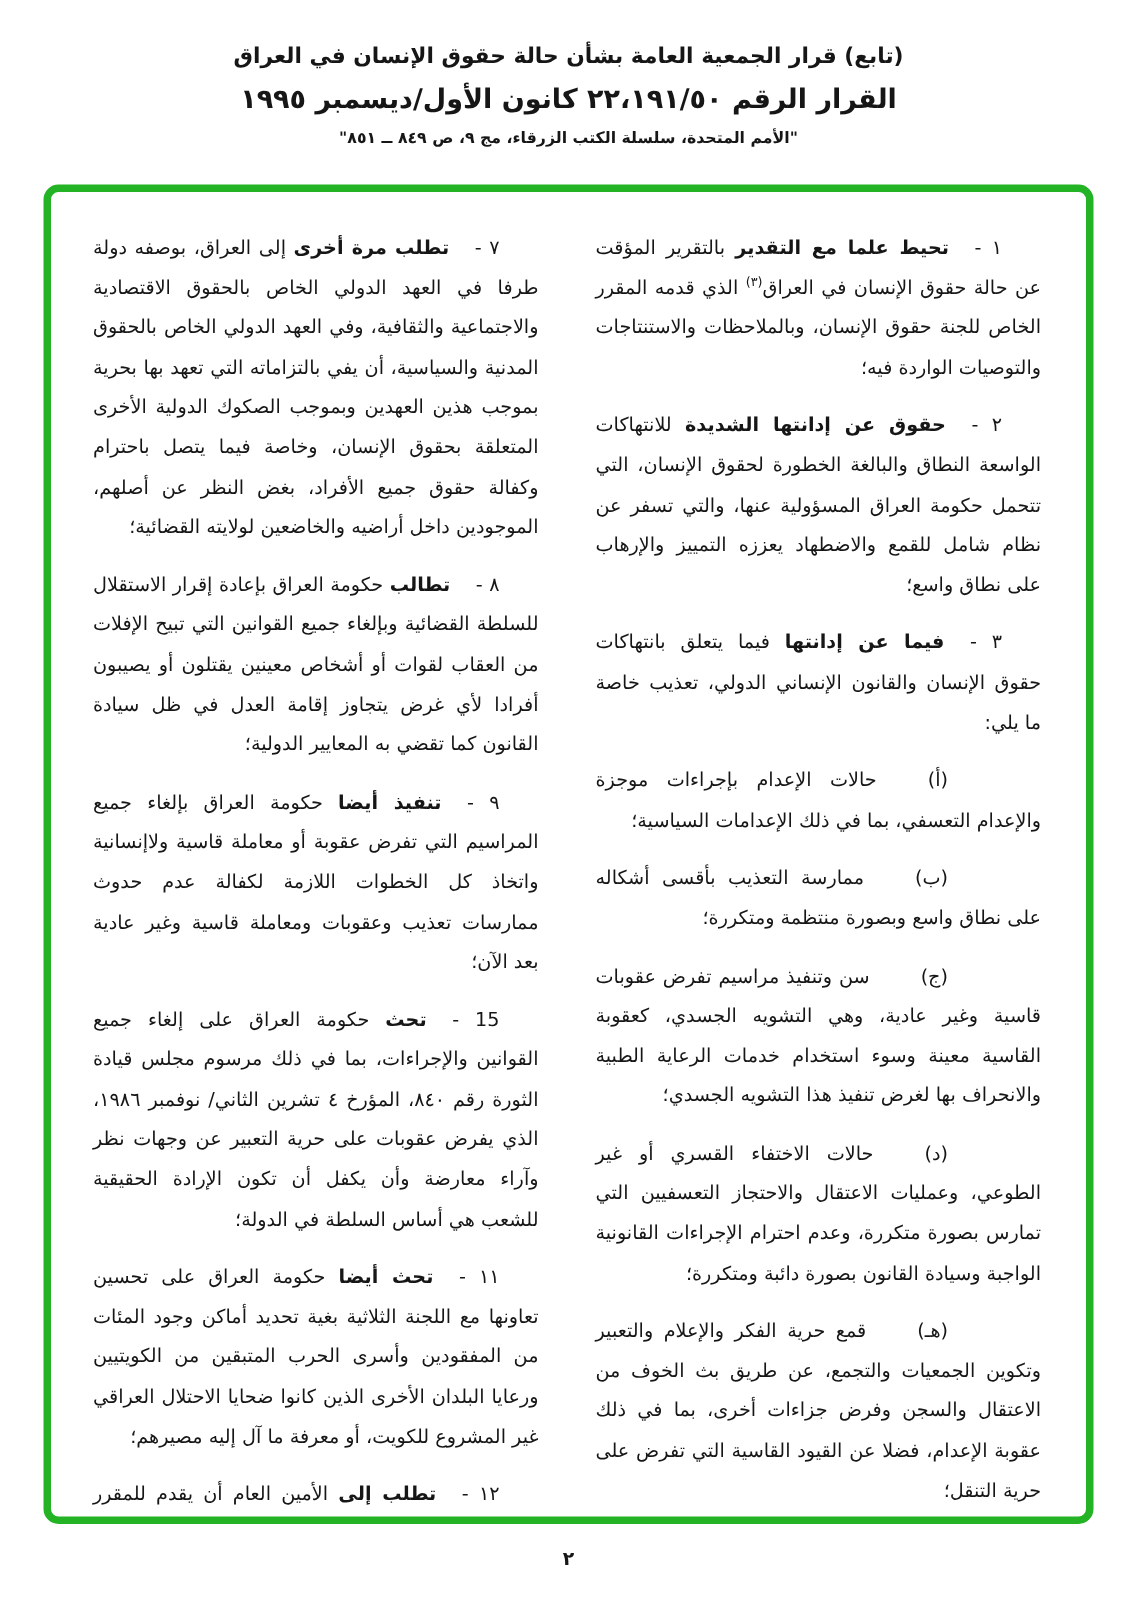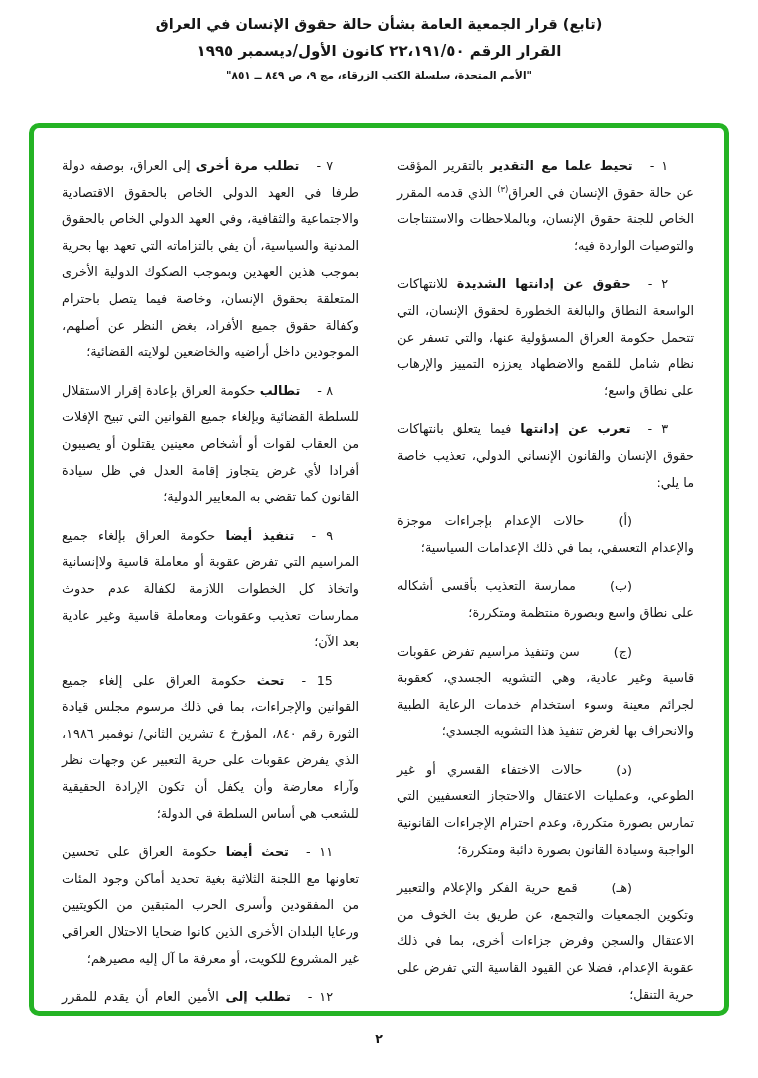--- a/index.html
+++ b/index.html
@@ -1,23 +1,23 @@
 <!DOCTYPE html>
 <html dir="rtl" lang="ar"><head>
 <meta charset="utf-8">
 <style>
   html,body{margin:0;padding:0;}
   body{
     width:758px;height:1078px;background:#ffffff;position:relative;
     font-family:"DejaVu Sans",sans-serif;color:#161616;
     -webkit-font-smoothing:antialiased;
   }
-  .header{position:absolute;top:16px;left:0;width:758px;text-align:center;direction:rtl;}
+  .header{position:absolute;top:30px;left:0;width:758px;text-align:center;direction:rtl;}
   .h1{font-size:14.5px;font-weight:bold;margin:0;}
-  .h2{font-size:15px;font-weight:bold;margin:10px 0 0 0;text-align:center;}
+  .h2{font-size:18px;font-weight:bold;margin:10px 0 0 0;text-align:center;}
   .h3{font-size:10.5px;font-weight:bold;margin:9px 0 0 0;}
   .box{
     position:absolute;left:29px;top:123px;width:700px;height:893px;
     box-sizing:border-box;border:5px solid #24b324;border-radius:10px;
     background:#ffffff;padding:13px 18px 10px 24px;direction:rtl;overflow:hidden;
   }
   .cols{display:flex;gap:14px;align-items:flex-start;}
   .col{width:321px;flex:0 0 321px;}
   .para{margin:12px;text-align:justify;font-size:12.8px;line-height:26.6px;}
   .item{text-indent:26px;}
@@ -37,24 +37,24 @@
   <p class="h1">(تابع) قرار الجمعية العامة بشأن حالة حقوق الإنسان في العراق</p>
   <p class="h2">القرار الرقم ٢٢،١٩١/٥٠ كانون الأول/ديسمبر ١٩٩٥</p>
   <p class="h3">"الأمم المتحدة، سلسلة الكتب الزرقاء، مج ٩، ص ٨٤٩ ــ ٨٥١"</p>
 </div>
 
 <div class="box">
   <div class="cols">
     <div class="col" id="col-right">
         <p class="para item"><span class="num">١ -</span><span class="bold">تحيط علما مع التقدير</span><span> بالتقرير المؤقت عن حالة حقوق الإنسان في العراق</span><sup>(٣)</sup><span> الذي قدمه المقرر الخاص للجنة حقوق الإنسان، وبالملاحظات والاستنتاجات والتوصيات الواردة فيه؛</span></p>
         <p class="para item"><span class="num">٢ -</span><span class="bold">حقوق عن إدانتها الشديدة</span><span> للانتهاكات الواسعة النطاق والبالغة الخطورة لحقوق الإنسان، التي تتحمل حكومة العراق المسؤولية عنها، والتي تسفر عن نظام شامل للقمع والاضطهاد يعززه التمييز والإرهاب على نطاق واسع؛</span></p>
-        <p class="para item"><span class="num">٣ -</span><span class="bold">تعرب عن إدانتها</span><span> فيما يتعلق بانتهاكات حقوق الإنسان والقانون الإنساني الدولي، تعذيب خاصة ما يلي:</span></p>
+        <p class="para item"><span class="num">٣ -</span><span class="bold">فيما عن إدانتها</span><span> فيما يتعلق بانتهاكات حقوق الإنسان والقانون الإنساني الدولي، تعذيب خاصة ما يلي:</span></p>
         <p class="para sub"><span class="num">(أ)</span><span>حالات الإعدام بإجراءات موجزة والإعدام التعسفي، بما في ذلك الإعدامات السياسية؛</span></p>
         <p class="para sub"><span class="num">(ب)</span><span>ممارسة التعذيب بأقسى أشكاله على نطاق واسع وبصورة منتظمة ومتكررة؛</span></p>
-        <p class="para sub"><span class="num">(ج)</span><span>سن وتنفيذ مراسيم تفرض عقوبات قاسية وغير عادية، وهي التشويه الجسدي، كعقوبة لجرائم معينة وسوء استخدام خدمات الرعاية الطبية والانحراف بها لغرض تنفيذ هذا التشويه الجسدي؛</span></p>
+        <p class="para sub"><span class="num">(ج)</span><span>سن وتنفيذ مراسيم تفرض عقوبات قاسية وغير عادية، وهي التشويه الجسدي، كعقوبة القاسية معينة وسوء استخدام خدمات الرعاية الطبية والانحراف بها لغرض تنفيذ هذا التشويه الجسدي؛</span></p>
         <p class="para sub"><span class="num">(د)</span><span>حالات الاختفاء القسري أو غير الطوعي، وعمليات الاعتقال والاحتجاز التعسفيين التي تمارس بصورة متكررة، وعدم احترام الإجراءات القانونية الواجبة وسيادة القانون بصورة دائبة ومتكررة؛</span></p>
         <p class="para sub"><span class="num">(هـ)</span><span>قمع حرية الفكر والإعلام والتعبير وتكوين الجمعيات والتجمع، عن طريق بث الخوف من الاعتقال والسجن وفرض جزاءات أخرى، بما في ذلك عقوبة الإعدام، فضلا عن القيود القاسية التي تفرض على حرية التنقل؛</span></p>
         <p class="para item"><span class="num">٥ -</span><span class="bold">تدين بشدة</span><span> استمرار رفض حكومة العراق الاستفادة من الموارد المتاحة لتخفيف حدة ما يعانيه الملايين من السكان، ومنهم من يعانون من حالات عجز طويلة الأجل والحيلولة دون وفاة عدة آلاف آخرين؛</span></p>
       </div>
     <div class="col" id="col-left">
         <p class="para item"><span class="num">٧ -</span><span class="bold">تطلب مرة أخرى</span><span> إلى العراق، بوصفه دولة طرفا في العهد الدولي الخاص بالحقوق الاقتصادية والاجتماعية والثقافية، وفي العهد الدولي الخاص بالحقوق المدنية والسياسية، أن يفي بالتزاماته التي تعهد بها بحرية بموجب هذين العهدين وبموجب الصكوك الدولية الأخرى المتعلقة بحقوق الإنسان، وخاصة فيما يتصل باحترام وكفالة حقوق جميع الأفراد، بغض النظر عن أصلهم، الموجودين داخل أراضيه والخاضعين لولايته القضائية؛</span></p>
         <p class="para item"><span class="num">٨ -</span><span class="bold">تطالب</span><span> حكومة العراق بإعادة إقرار الاستقلال للسلطة القضائية وبإلغاء جميع القوانين التي تبيح الإفلات من العقاب لقوات أو أشخاص معينين يقتلون أو يصيبون أفرادا لأي غرض يتجاوز إقامة العدل في ظل سيادة القانون كما تقضي به المعايير الدولية؛</span></p>
         <p class="para item"><span class="num">٩ -</span><span class="bold">تنفيذ أيضا</span><span> حكومة العراق بإلغاء جميع المراسيم التي تفرض عقوبة أو معاملة قاسية ولاإنسانية واتخاذ كل الخطوات اللازمة لكفالة عدم حدوث ممارسات تعذيب وعقوبات ومعاملة قاسية وغير عادية بعد الآن؛</span></p>
         <p class="para item"><span class="num">15 -</span><span class="bold">تحث</span><span> حكومة العراق على إلغاء جميع القوانين والإجراءات، بما في ذلك مرسوم مجلس قيادة الثورة رقم ٨٤٠، المؤرخ ٤ تشرين الثاني/ نوفمبر ١٩٨٦، الذي يفرض عقوبات على حرية التعبير عن وجهات نظر وآراء معارضة وأن يكفل أن تكون الإرادة الحقيقية للشعب هي أساس السلطة في الدولة؛</span></p>
         <p class="para item"><span class="num">١١ -</span><span class="bold">تحث أيضا</span><span> حكومة العراق على تحسين تعاونها مع اللجنة الثلاثية بغية تحديد أماكن وجود المئات من المفقودين وأسرى الحرب المتبقين من الكويتيين ورعايا البلدان الأخرى الذين كانوا ضحايا الاحتلال العراقي غير المشروع للكويت، أو معرفة ما آل إليه مصيرهم؛</span></p>

